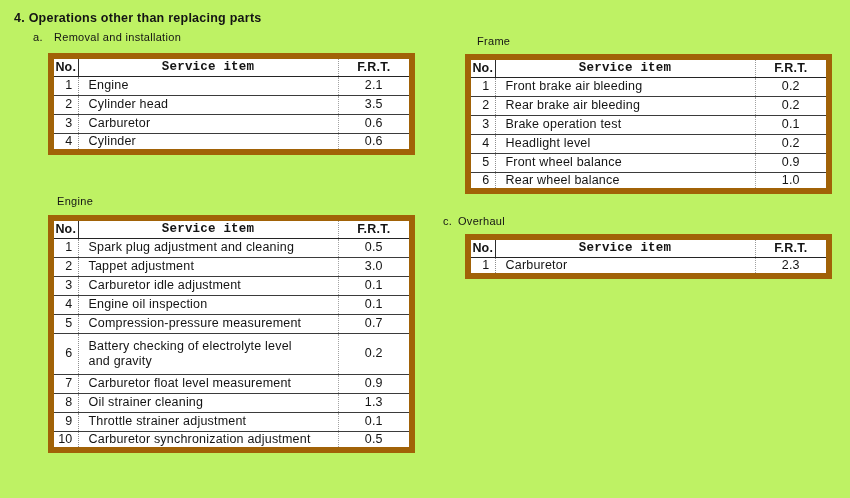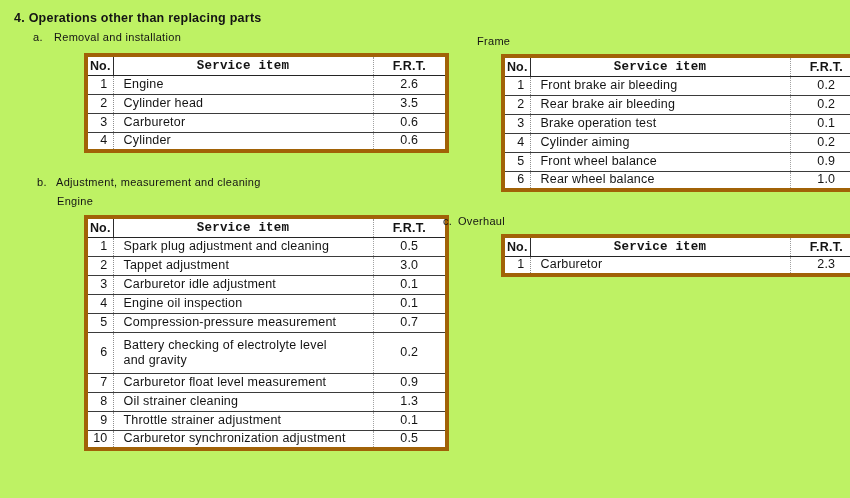--- a/index.html
+++ b/index.html
@@ -39,22 +39,21 @@
   .lbl-frame { left: 477px; top: 35px; }
   .lbl-c { left: 443px; top: 215px; }
   .lbl-c .letter { width: 15px; }
 
   table.tbl {
     position: absolute;
     width: 361px;
     border-collapse: collapse;
     table-layout: fixed;
     background: #fff;
-    border: 4px solid #a16207;
-    margin-left: 36px;
+    border: 6px solid #a16207;
   }
   .tbl-a { left: 48px; top: 53px; }
   .tbl-b { left: 48px; top: 215px; }
   .tbl-frame { left: 465px; top: 54px; }
   .tbl-c { left: 465px; top: 234px; }
 
   col.c-no { width: 27px; }
   col.c-item { width: 260px; }
   col.c-frt { width: 74px; }
 
@@ -112,43 +111,40 @@
       <tr>
         <th class="col-no">No.</th>
         <th class="col-item">Service item</th>
         <th class="col-frt">F.R.T.</th>
       </tr>
     </thead>
     <tbody>
         <tr>
           <td class="col-no">1</td>
           <td class="col-item">Engine</td>
-          <td class="col-frt">2.6</td>
+          <td class="col-frt">2.1</td>
         </tr>
         <tr>
           <td class="col-no">2</td>
           <td class="col-item">Cylinder head</td>
           <td class="col-frt">3.5</td>
         </tr>
         <tr>
           <td class="col-no">3</td>
           <td class="col-item">Carburetor</td>
           <td class="col-frt">0.6</td>
         </tr>
         <tr>
           <td class="col-no">4</td>
           <td class="col-item">Cylinder</td>
           <td class="col-frt">0.6</td>
         </tr>
       </tbody>
   </table>
 
-  <div class="sec-label lbl-b">
-    <span class="letter">b.</span><span>Adjustment, measurement and cleaning</span>
-  </div>
   <div class="sec-label lbl-engine">Engine</div>
   <table class="tbl tbl-b">
     <colgroup>
         <col class="c-no">
         <col class="c-item">
         <col class="c-frt">
       </colgroup>
     <thead>
       <tr>
         <th class="col-no">No.</th>
@@ -236,21 +232,21 @@
           <td class="col-item">Rear brake air bleeding</td>
           <td class="col-frt">0.2</td>
         </tr>
         <tr>
           <td class="col-no">3</td>
           <td class="col-item">Brake operation test</td>
           <td class="col-frt">0.1</td>
         </tr>
         <tr>
           <td class="col-no">4</td>
-          <td class="col-item">Cylinder aiming</td>
+          <td class="col-item">Headlight level</td>
           <td class="col-frt">0.2</td>
         </tr>
         <tr>
           <td class="col-no">5</td>
           <td class="col-item">Front wheel balance</td>
           <td class="col-frt">0.9</td>
         </tr>
         <tr>
           <td class="col-no">6</td>
           <td class="col-item">Rear wheel balance</td>

